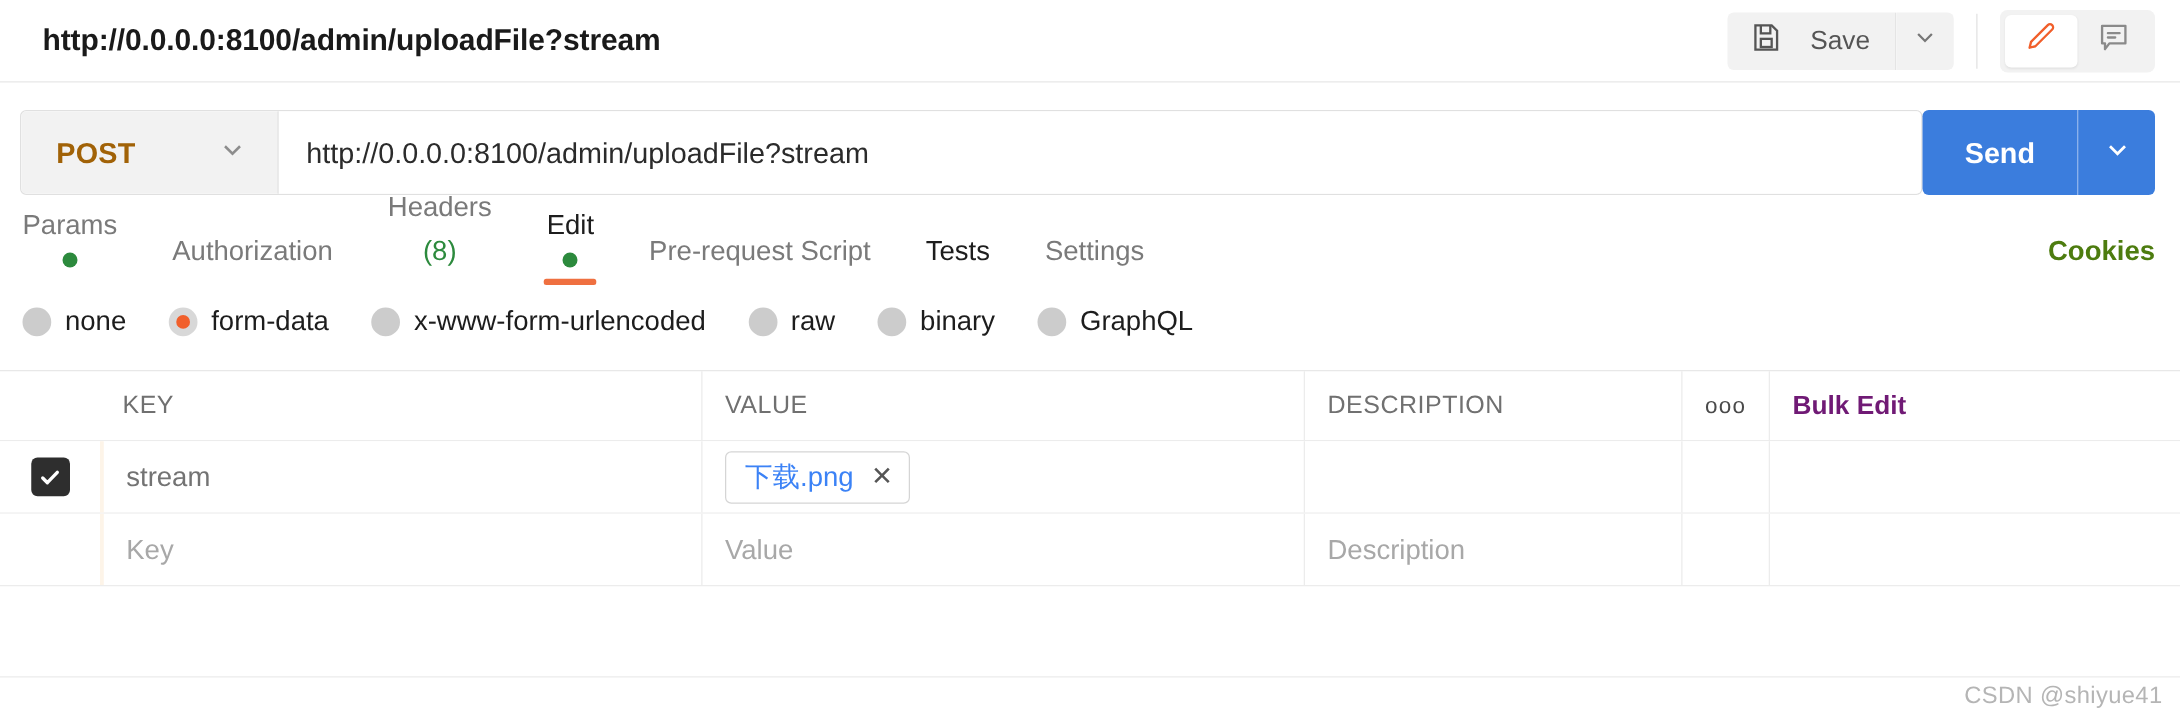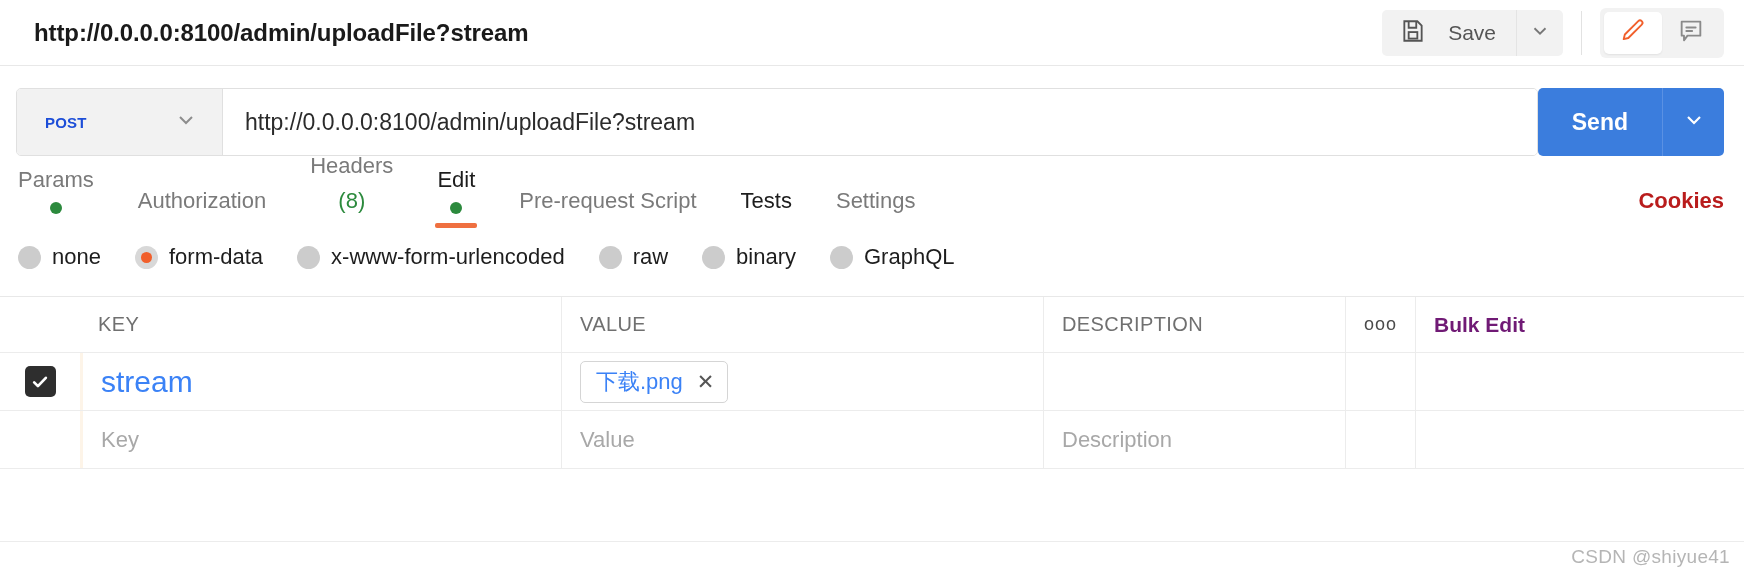--- a/index.html
+++ b/index.html
@@ -114,23 +114,23 @@
     width: 206px;
     background: #f2f2f2;
     display: flex;
     align-items: center;
     justify-content: space-between;
     padding: 0 24px 0 28px;
     cursor: pointer;
     border-right: 1px solid #e0e0e0;
   }
   .method-sel .m-label {
-    font-size: 15px;
+    font-size: 23px;
     font-weight: bold;
-    color: #1d4ed8;
+    color: #a16207;
     letter-spacing: 0.2px;
   }
   .url-input {
     flex: 1;
     border: none;
     outline: none;
     font-size: 23px;
     color: #2b2b2b;
     padding: 0 22px;
     background: #ffffff;
@@ -198,21 +198,21 @@
     width: 12px; height: 12px;
     border-radius: 50%;
     background: #2c8a3d;
     display: inline-block;
   }
   .count { color: #2c8a3d; }
   .cookies-link {
     margin-left: auto;
     font-size: 22px;
     font-weight: bold;
-    color: #b91c1c;
+    color: #4d7c0f;
     cursor: pointer;
     padding-bottom: 14px;
   }
 
   
   .radio-row {
     display: flex;
     align-items: center;
     padding: 0 18px;
     height: 46px;
@@ -283,21 +283,21 @@
 
   .checkbox {
     width: 31px; height: 31px;
     background: #2e2e2e;
     border-radius: 5px;
     display: flex;
     align-items: center;
     justify-content: center;
     cursor: pointer;
   }
-  .cell-text { font-size: 30px; color: #3b82f6; }
+  .cell-text { font-size: 22px; color: #737373; }
   .cell-placeholder { font-size: 22px; color: #a8a8a8; }
 
   .file-chip {
     display: inline-flex;
     align-items: center;
     gap: 14px;
     border: 1px solid #d5d5d5;
     border-radius: 5px;
     padding: 5px 13px 5px 15px;
     background: #ffffff;

